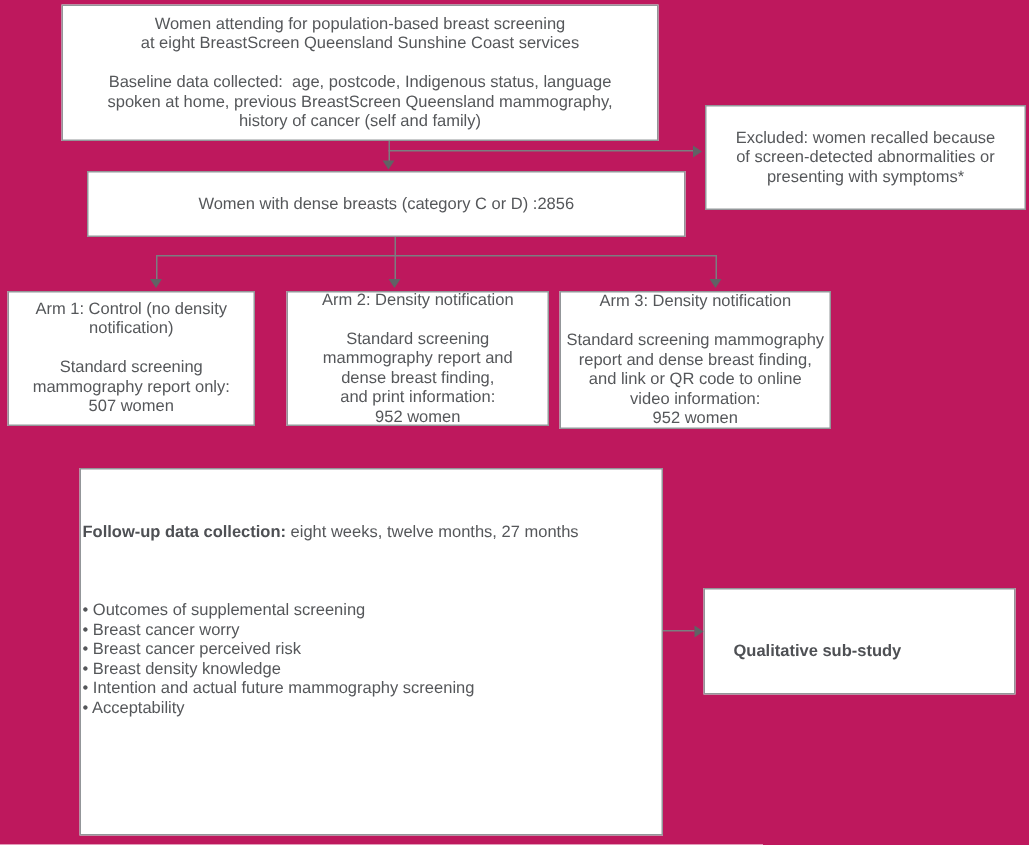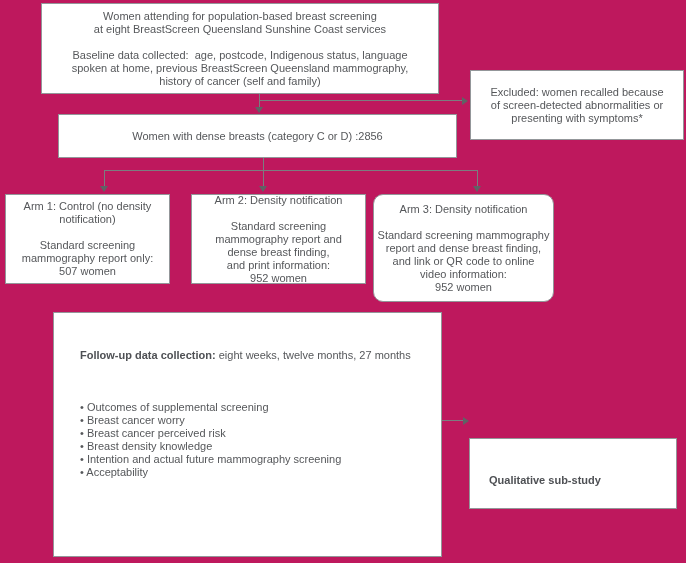--- a/index.html
+++ b/index.html
@@ -40,22 +40,22 @@
     border-right:4px solid transparent;
     border-top:6px solid #606265;
   }
   .arrow.right{
     border-top:4px solid transparent;
     border-bottom:4px solid transparent;
     border-left:6px solid #606265;
   }
   .bold{font-weight:700;color:#4e5054;}
   .para{margin:0 0 13px 0;}
-  #followup-box{padding:10px 12px 0 26px;}
-  #qualitative-box{padding:9px 23px 0 19px;margin-top:46px;}
+  #followup-box{padding:10px 12px 0 1px;}
+  #qualitative-box{padding:9px 23px 0 19px;}
 </style>
 </head>
 <body>
 
 <div id="canvas">
 
   <div class="box center" style="left:41px;top:3px;width:398px;height:91px;">
     <span>Women attending for population-based breast screening
 at eight BreastScreen Queensland Sunshine Coast services
 
@@ -86,21 +86,21 @@
   <div class="box center" style="left:191px;top:194px;width:175px;height:90px;">
     <span>Arm 2: Density notification
 
 Standard screening
 mammography report and
 dense breast finding,
 and print information:
 952 women</span>
   </div>
 
-  <div class="box center" style="left:373px;top:194px;width:181px;height:108px;border-radius:10px;">
+  <div class="box center" style="left:373px;top:194px;width:181px;height:92px;">
     <span>Arm 3: Density notification
 
 Standard screening mammography
 report and dense breast finding,
 and link or QR code to online
 video information:
 952 women</span>
   </div>
 
   <div class="box" id="followup-box" style="left:53px;top:312px;width:389px;height:245px;">

